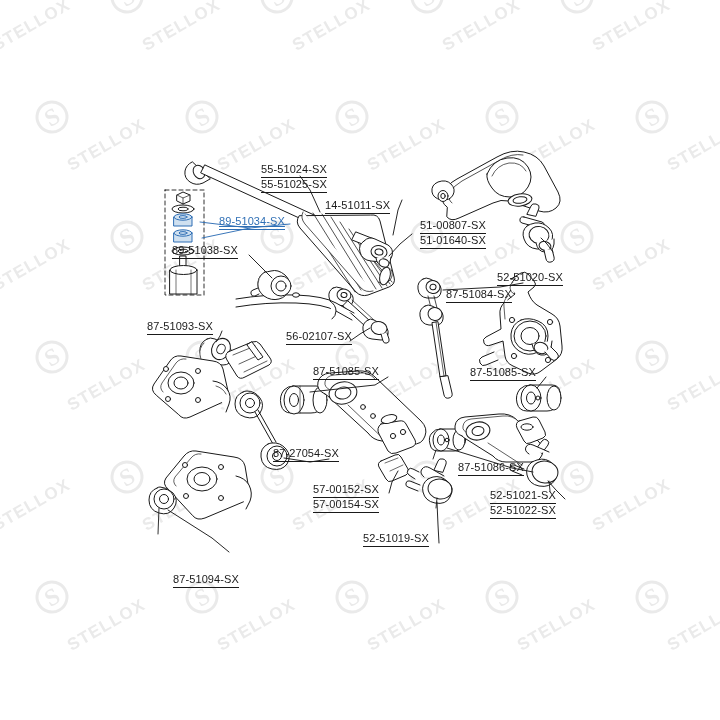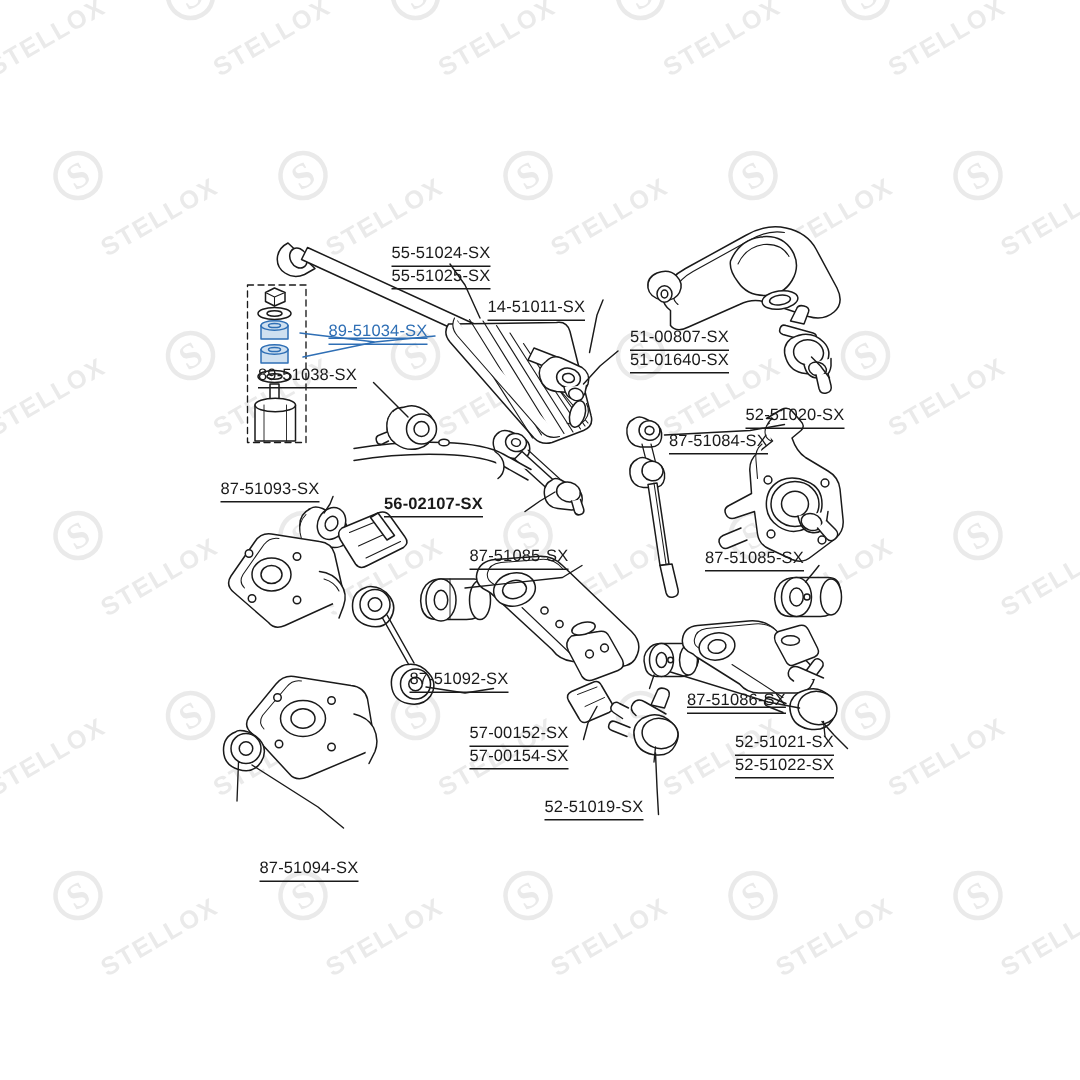--- a/index.html
+++ b/index.html
@@ -682,33 +682,33 @@
       </div>
       <div class="lbl" style="left: 172px; top: 244px;">
         <span class="ul">89-51038-SX</span>
       </div>
       <div class="lbl" style="left: 446px; top: 288px;">
         <span class="ul">87-51084-SX</span>
       </div>
       <div class="lbl" style="left: 147px; top: 320px;">
         <span class="ul">87-51093-SX</span>
       </div>
-      <div class="lbl" style="left: 256px; top: 330px; font-weight: bold;">
+      <div class="lbl" style="left: 286px; top: 330px;">
         <span class="ul">56-02107-SX</span>
       </div>
       <div class="lbl" style="left: 313px; top: 365px;">
         <span class="ul">87-51085-SX</span>
       </div>
       <div class="lbl" style="left: 470px; top: 366px;">
         <span class="ul">87-51085-SX</span>
       </div>
       <div class="lbl" style="left: 273px; top: 447px;">
-        <span class="ul">87-51092-SX</span>
-      </div>
-      <div class="lbl" style="left: 458px; top: 461px; text-decoration: underline;">
+        <span class="ul">87-27054-SX</span>
+      </div>
+      <div class="lbl" style="left: 458px; top: 461px;">
         <span class="ul">87-51086-SX</span>
       </div>
       <div class="lbl" style="left: 313px; top: 483px;">
         <span class="ul">57-00152-SX</span>
         <span class="ul">57-00154-SX</span>
       </div>
       <div class="lbl" style="left: 490px; top: 489px;">
         <span class="ul">52-51021-SX</span>
         <span class="ul">52-51022-SX</span>
       </div>

